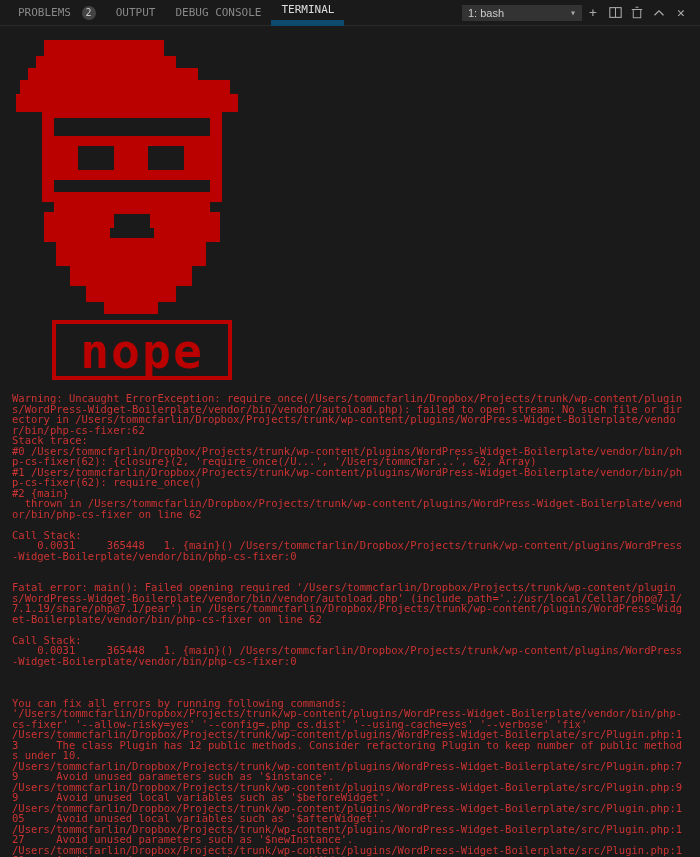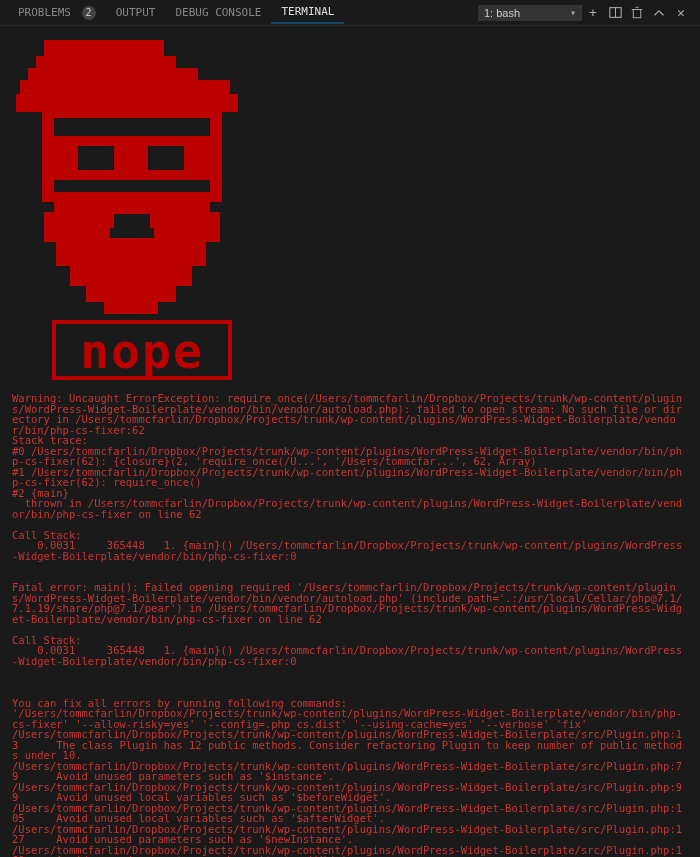--- a/index.html
+++ b/index.html
@@ -22,21 +22,21 @@
 }
 .tab {
   padding: 4px 10px;
   color: #888;
   font-size: 11px;
   text-transform: uppercase;
   cursor: pointer;
 }
 .tab.active {
   color: #ddd;
-  border-bottom: 2px solid #0c4a6e;
+  border-bottom: 6px solid #0c4a6e;
 }
 .badge {
   display: inline-block;
   background: #444;
   color: #ccc;
   border-radius: 8px;
   min-width: 14px;
   height: 14px;
   line-height: 14px;
   text-align: center;
@@ -46,21 +46,21 @@
 }
 .spacer { flex: 1; }
 .term-select {
   background: #333;
   color: #ccc;
   border: none;
   font-size: 11px;
   padding: 2px 36px 2px 6px;
   appearance: none;
   position: relative;
-  width: 104px;
+  width: 120px;
 }
 .select-wrap {
   position: relative;
   display: inline-block;
 }
 .select-wrap::after {
   content: "▾";
   position: absolute;
   right: 6px;
   top: 2px;

